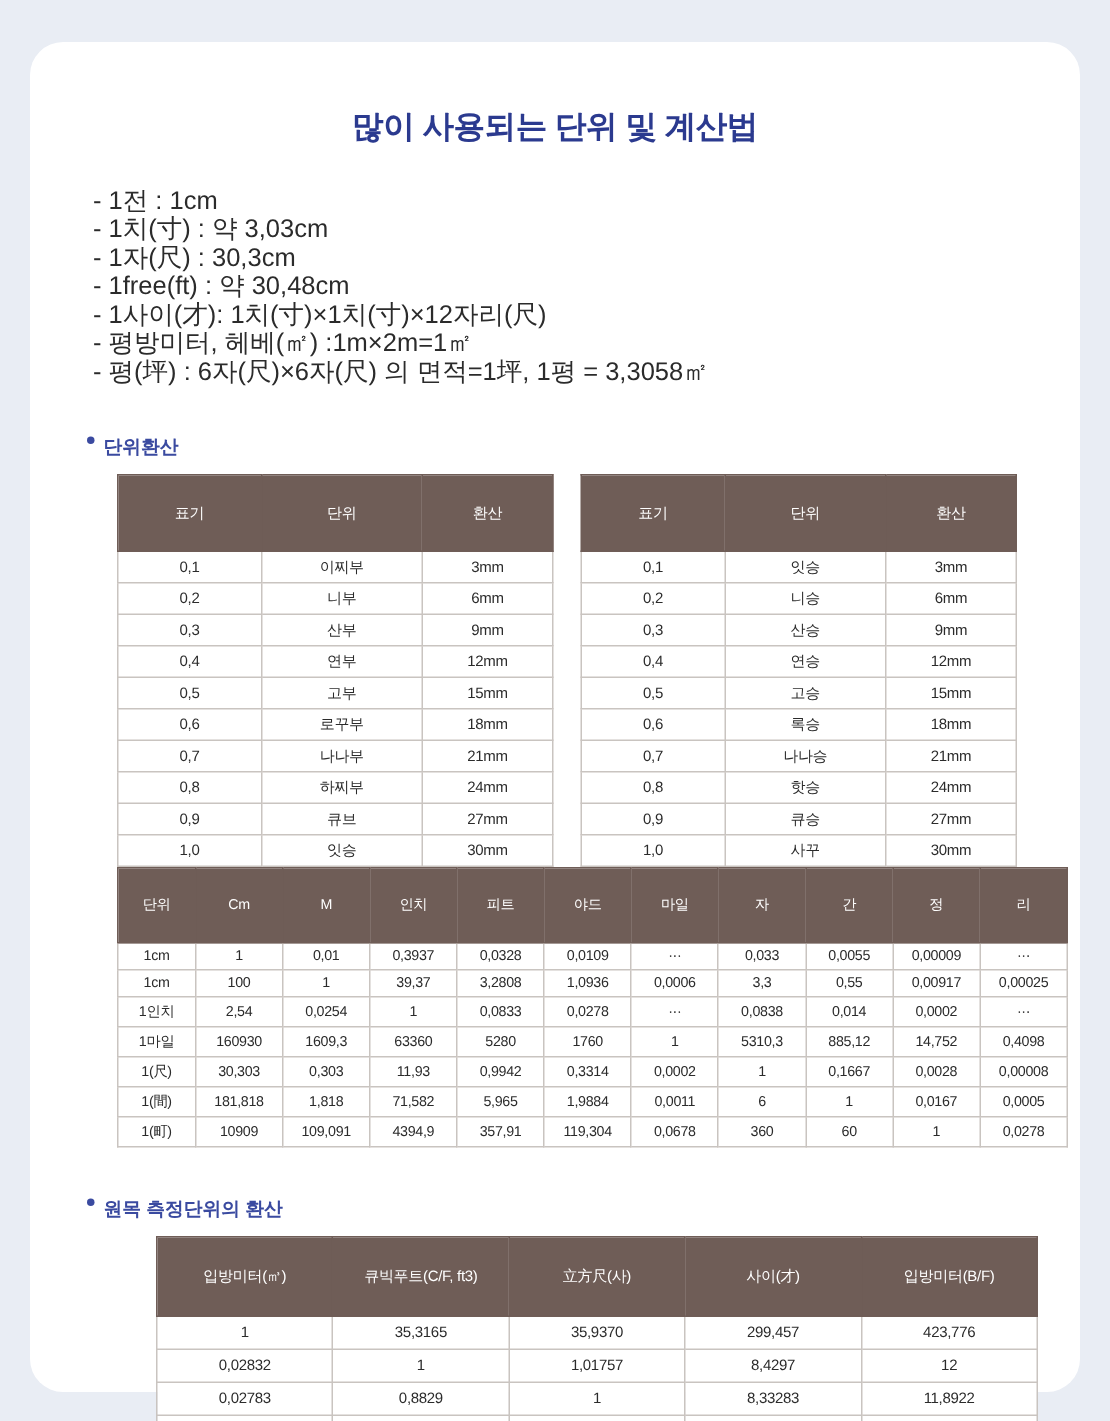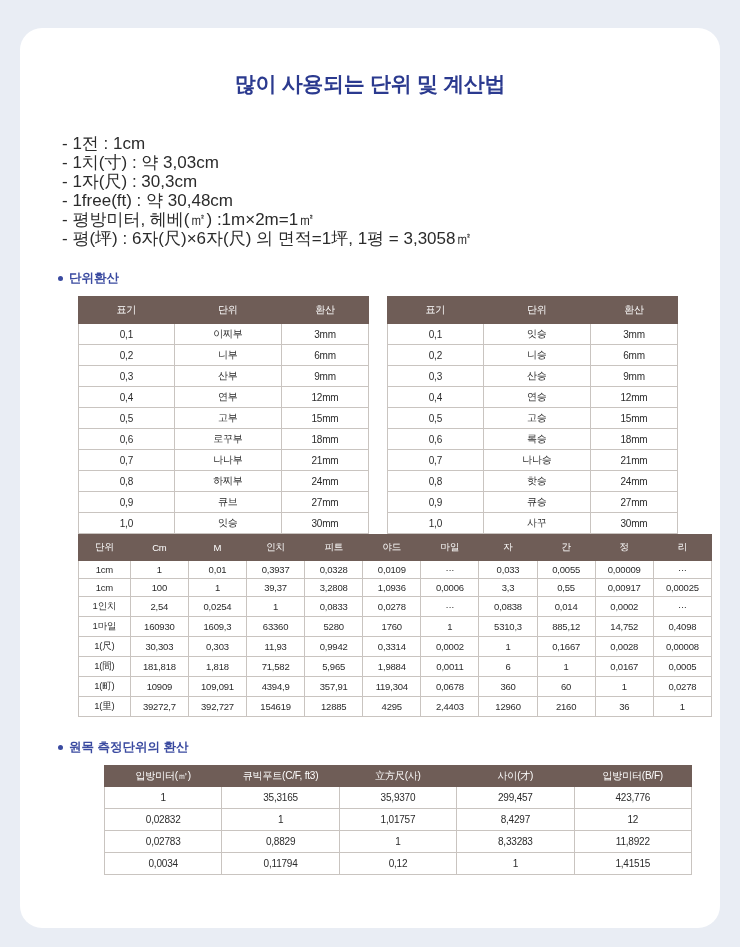--- a/index.html
+++ b/index.html
@@ -19,21 +19,21 @@
     left: 20px;
     top: 28px;
     width: 700px;
     height: 900px;
     background: #ffffff;
     border-radius: 22px;
     box-sizing: border-box;
     padding: 28px 32px 10px 32px;
   }
   h1.doc-title {
-    margin: 14px 0 36px 0;
+    margin: 14px 0 26px 0;
     text-align: center;
     font-size: 21px;
     font-weight: bold;
     color: #2b3a8f;
     letter-spacing: -0.3px;
   }
   ul.bullets {
     list-style: none;
     margin: 0 0 0 10px;
     padding: 0;
@@ -52,39 +52,40 @@
     width: 5px;
     height: 5px;
     border-radius: 50%;
     background: #3a4aa0;
     display: inline-block;
   }
   .section-head .stitle {
     font-size: 12.5px;
     font-weight: bold;
     color: #3a4aa0;
+    margin-top: 11px;
   }
   .tables-2col {
     display: flex;
     gap: 18px;
     margin-left: 26px;
   }
   table {
     border-collapse: collapse;
     font-size: 10px;
     table-layout: fixed;
   }
   table.unit-conv { width: 291px; }
   th {
     background: #6f5d57;
     color: #ffffff;
     font-weight: normal;
     font-size: 10px;
     border: 1px solid #6f5d57;
-    padding: 6px 2px;
+    padding: 18px 2px;
     text-align: center;
     letter-spacing: -0.2px;
   }
   td {
     border: 1px solid #c9c4c0;
     padding: 3px 2px;
     text-align: center;
     color: #2b2b2b;
     letter-spacing: -0.2px;
     background: #fff;
@@ -94,35 +95,36 @@
     margin-left: 26px;
     font-size: 9.5px;
   }
   table.length th { font-size: 9.5px; }
   table.length td { padding: 3px 1px; }
   table.timber {
     width: 588px;
     margin-left: 52px;
     font-size: 10px;
   }
-  table.timber th { padding: 3px 2px; }
+  table.timber th { padding: 19px 2px; }
   table.timber td { padding: 5px 2px; }
 </style>
 </head>
 <body>
 
 <div class="page">
 
   <h1 class="doc-title">많이 사용되는 단위 및 계산법</h1>
 
   <ul class="bullets">
     <li>- 1전 : 1cm</li>
     <li>- 1치(寸) : 약 3,03cm</li>
     <li>- 1자(尺) : 30,3cm</li>
     <li>- 1free(ft) : 약 30,48cm</li>
+    <li>- 1사이(才): 1치(寸)×1치(寸)×12자리(尺)</li>
     <li>- 평방미터, 헤베(㎡) :1m×2m=1㎡</li>
     <li>- 평(坪) : 6자(尺)×6자(尺) 의 면적=1坪, 1평 = 3,3058㎡</li>
   </ul>
 
   <div class="section-head">
     <span class="dot"></span>
     <span class="stitle">단위환산</span>
   </div>
 
   <div class="tables-2col">
@@ -376,33 +378,20 @@
         <td>109,091</td>
         <td>4394,9</td>
         <td>357,91</td>
         <td>119,304</td>
         <td>0,0678</td>
         <td>360</td>
         <td>60</td>
         <td>1</td>
         <td>0,0278</td>
       </tr>
-      <tr>
-        <td>1(里)</td>
-        <td>39272,7</td>
-        <td>392,727</td>
-        <td>154619</td>
-        <td>12885</td>
-        <td>4295</td>
-        <td>2,4403</td>
-        <td>12960</td>
-        <td>2160</td>
-        <td>36</td>
-        <td>1</td>
-      </tr>
     </tbody>
   </table>
 
   <div class="section-head">
     <span class="dot"></span>
     <span class="stitle">원목 측정단위의 환산</span>
   </div>
 
   <table class="timber">
     <colgroup>

